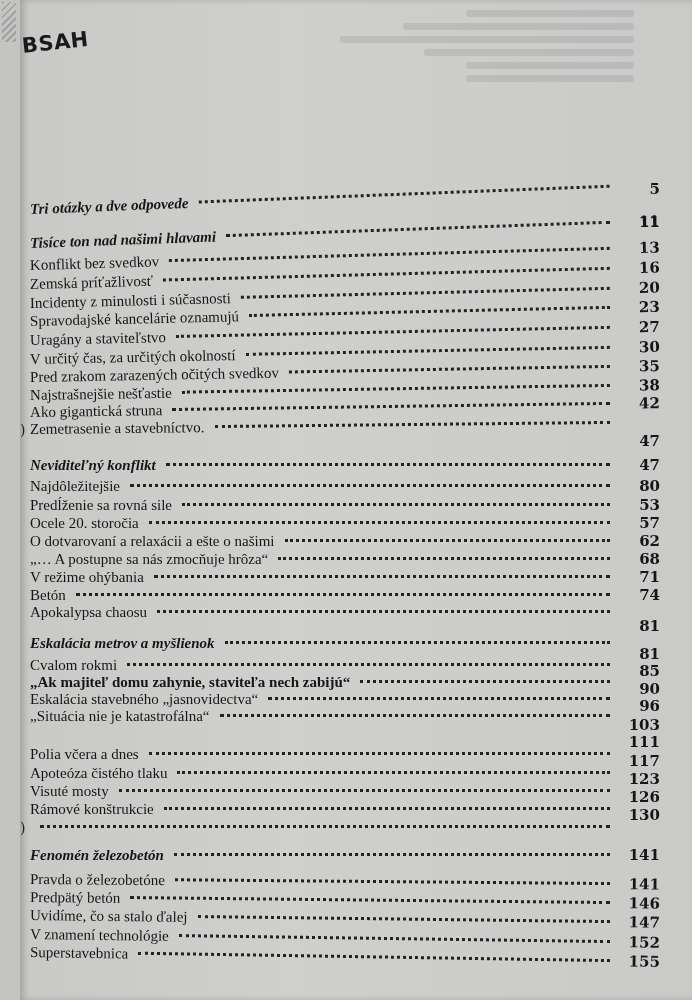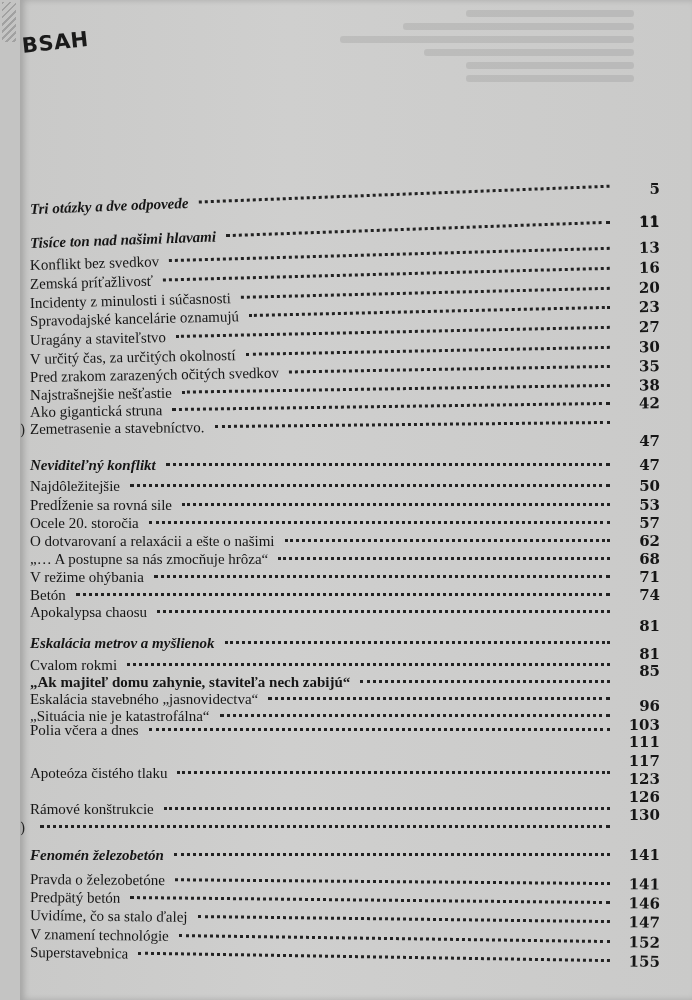--- a/index.html
+++ b/index.html
@@ -161,21 +161,21 @@
 
   <div class="row chapter" style="top:456px;">
     <span class="title">Neviditeľný konflikt</span>
     <span class="leader"></span>
     <span class="page-no">47</span>
   </div>
 
   <div class="row" style="top:477px;">
     <span class="title">Najdôležitejšie</span>
     <span class="leader"></span>
-    <span class="page-no">50</span>
+    <span class="page-no">80</span>
   </div>
   <div class="row" style="top:496px;">
     <span class="title">Predĺženie sa rovná sile</span>
     <span class="leader"></span>
     <span class="page-no">53</span>
   </div>
   <div class="row" style="top:514px;">
     <span class="title">Ocele 20. storočia</span>
     <span class="leader"></span>
     <span class="page-no">57</span>
@@ -227,20 +227,24 @@
   </div>
   <div class="row" style="top:662px;">
     <span style="flex:1"></span>
     <span class="page-no">85</span>
   </div>
   <div class="row" style="top:673px;">
     <span class="title" style="font-weight:bold">„Ak majiteľ domu zahynie, staviteľa nech zabijú“</span>
     <span class="leader"></span>
     <span class="page-no" style="visibility:hidden">0</span>
   </div>
+  <div class="row" style="top:680px;">
+    <span style="flex:1"></span>
+    <span class="page-no">90</span>
+  </div>
   <div class="row" style="top:690px;">
     <span class="title">Eskalácia stavebného „jasnovidectva“</span>
     <span class="leader"></span>
     <span class="page-no" style="visibility:hidden">0</span>
   </div>
   <div class="row" style="top:697px;">
     <span style="flex:1"></span>
     <span class="page-no">96</span>
   </div>
   <div class="row" style="top:707px;">
@@ -249,38 +253,43 @@
     <span class="page-no" style="visibility:hidden">0</span>
   </div>
   <div class="row" style="top:714px;align-items:flex-end;">
     <span style="flex:1"></span>
     <span class="page-no">103</span>
   </div>
   <div class="row" style="top:733px;">
     <span style="flex:1"></span>
     <span class="page-no">111</span>
   </div>
-  <div class="row" style="top:721px;">
+  <div class="row" style="top:745px;">
     <span class="title">Polia včera a dnes</span>
     <span class="leader"></span>
     <span class="page-no" style="visibility:hidden">0</span>
   </div>
   <div class="row" style="top:752px;">
     <span style="flex:1"></span>
     <span class="page-no">117</span>
   </div>
   <div class="row" style="top:764px;">
     <span class="title">Apoteóza čistého tlaku</span>
     <span class="leader"></span>
     <span class="page-no" style="visibility:hidden">0</span>
   </div>
   <div class="row" style="top:770px;">
     <span style="flex:1"></span>
     <span class="page-no">123</span>
   </div>
+  <div class="row" style="top:782px;">
+    <span class="title">Visuté mosty</span>
+    <span class="leader"></span>
+    <span class="page-no" style="visibility:hidden">0</span>
+  </div>
   <div class="row" style="top:788px;">
     <span style="flex:1"></span>
     <span class="page-no">126</span>
   </div>
   <div class="row" style="top:800px;">
     <span class="title">Rámové konštrukcie</span>
     <span class="leader"></span>
     <span class="page-no" style="visibility:hidden">0</span>
   </div>
   <div class="row" style="top:806px;">

